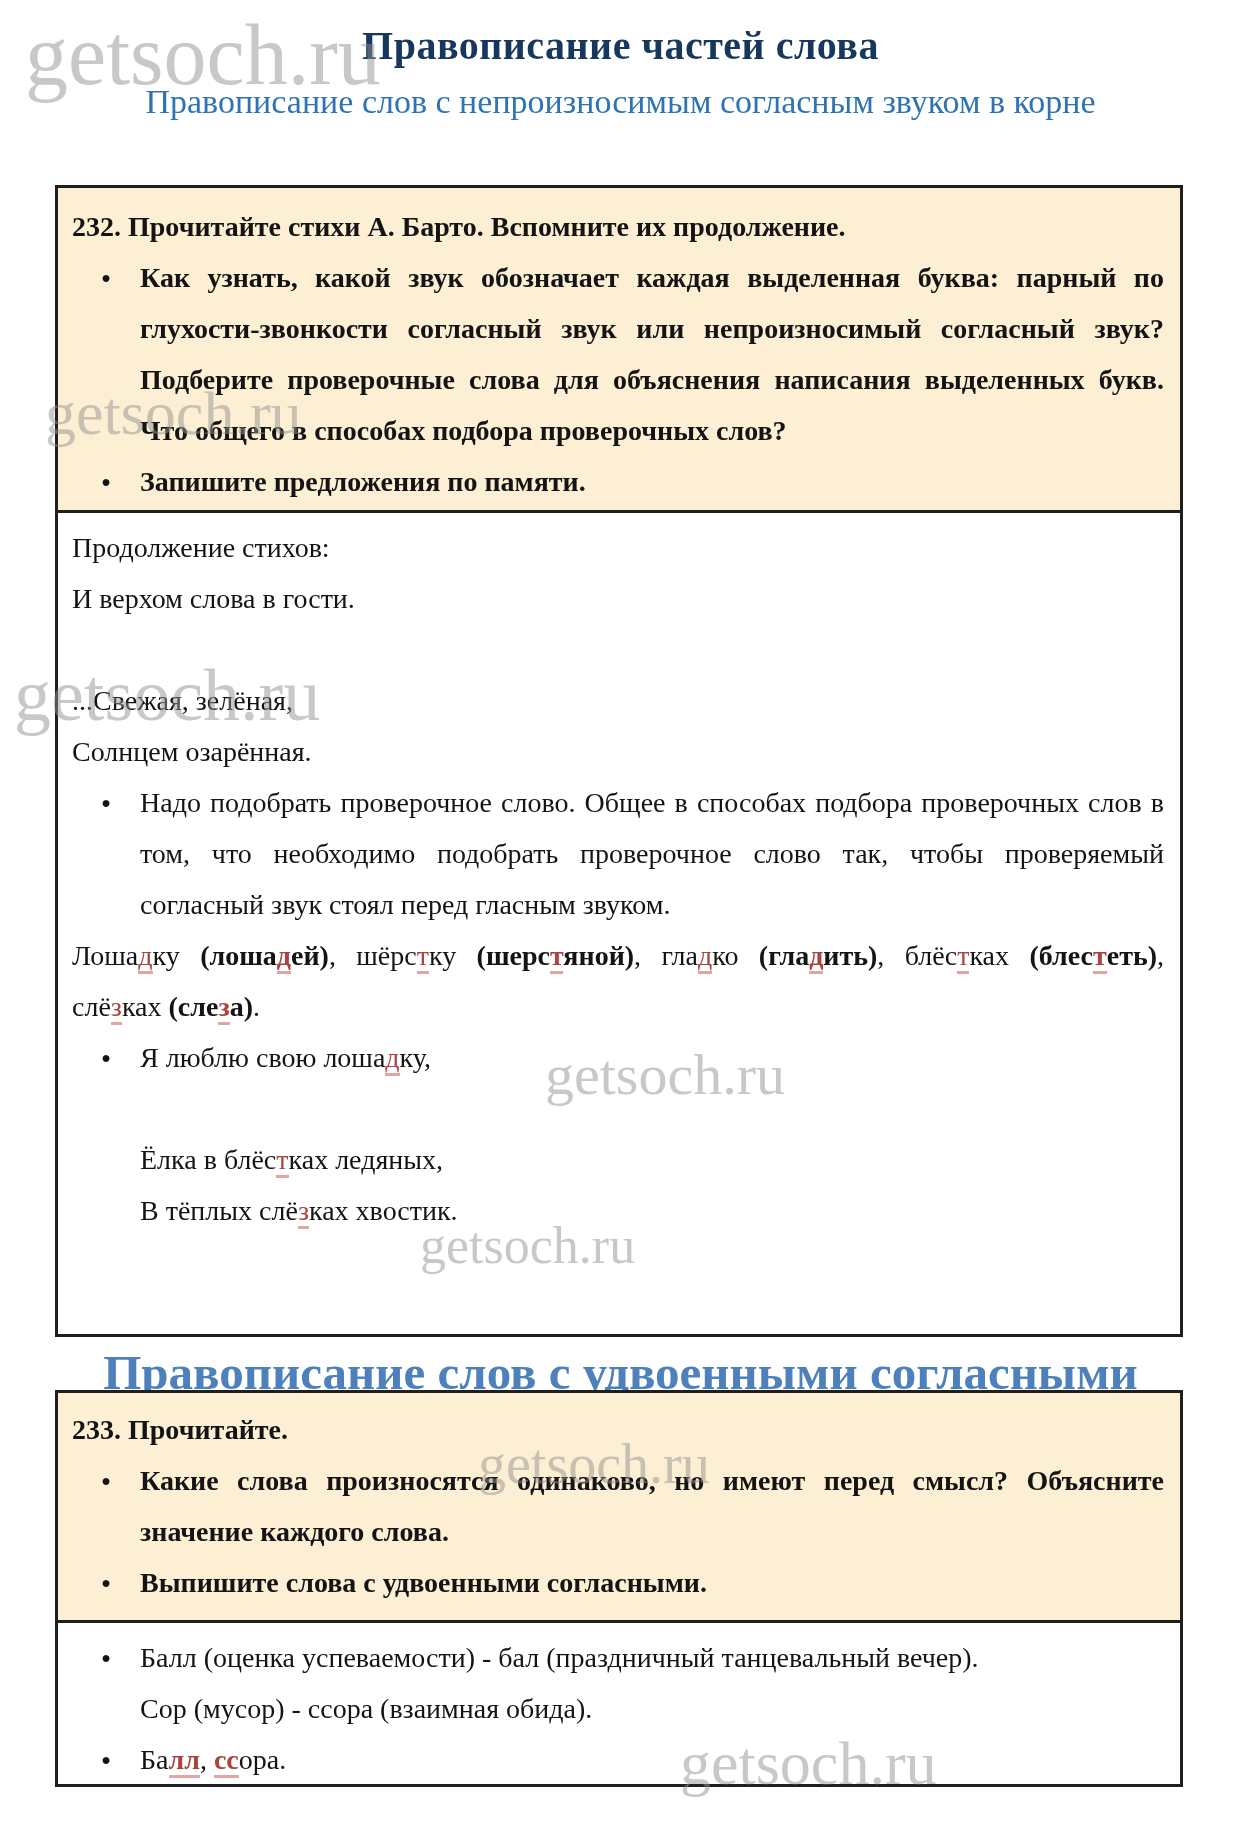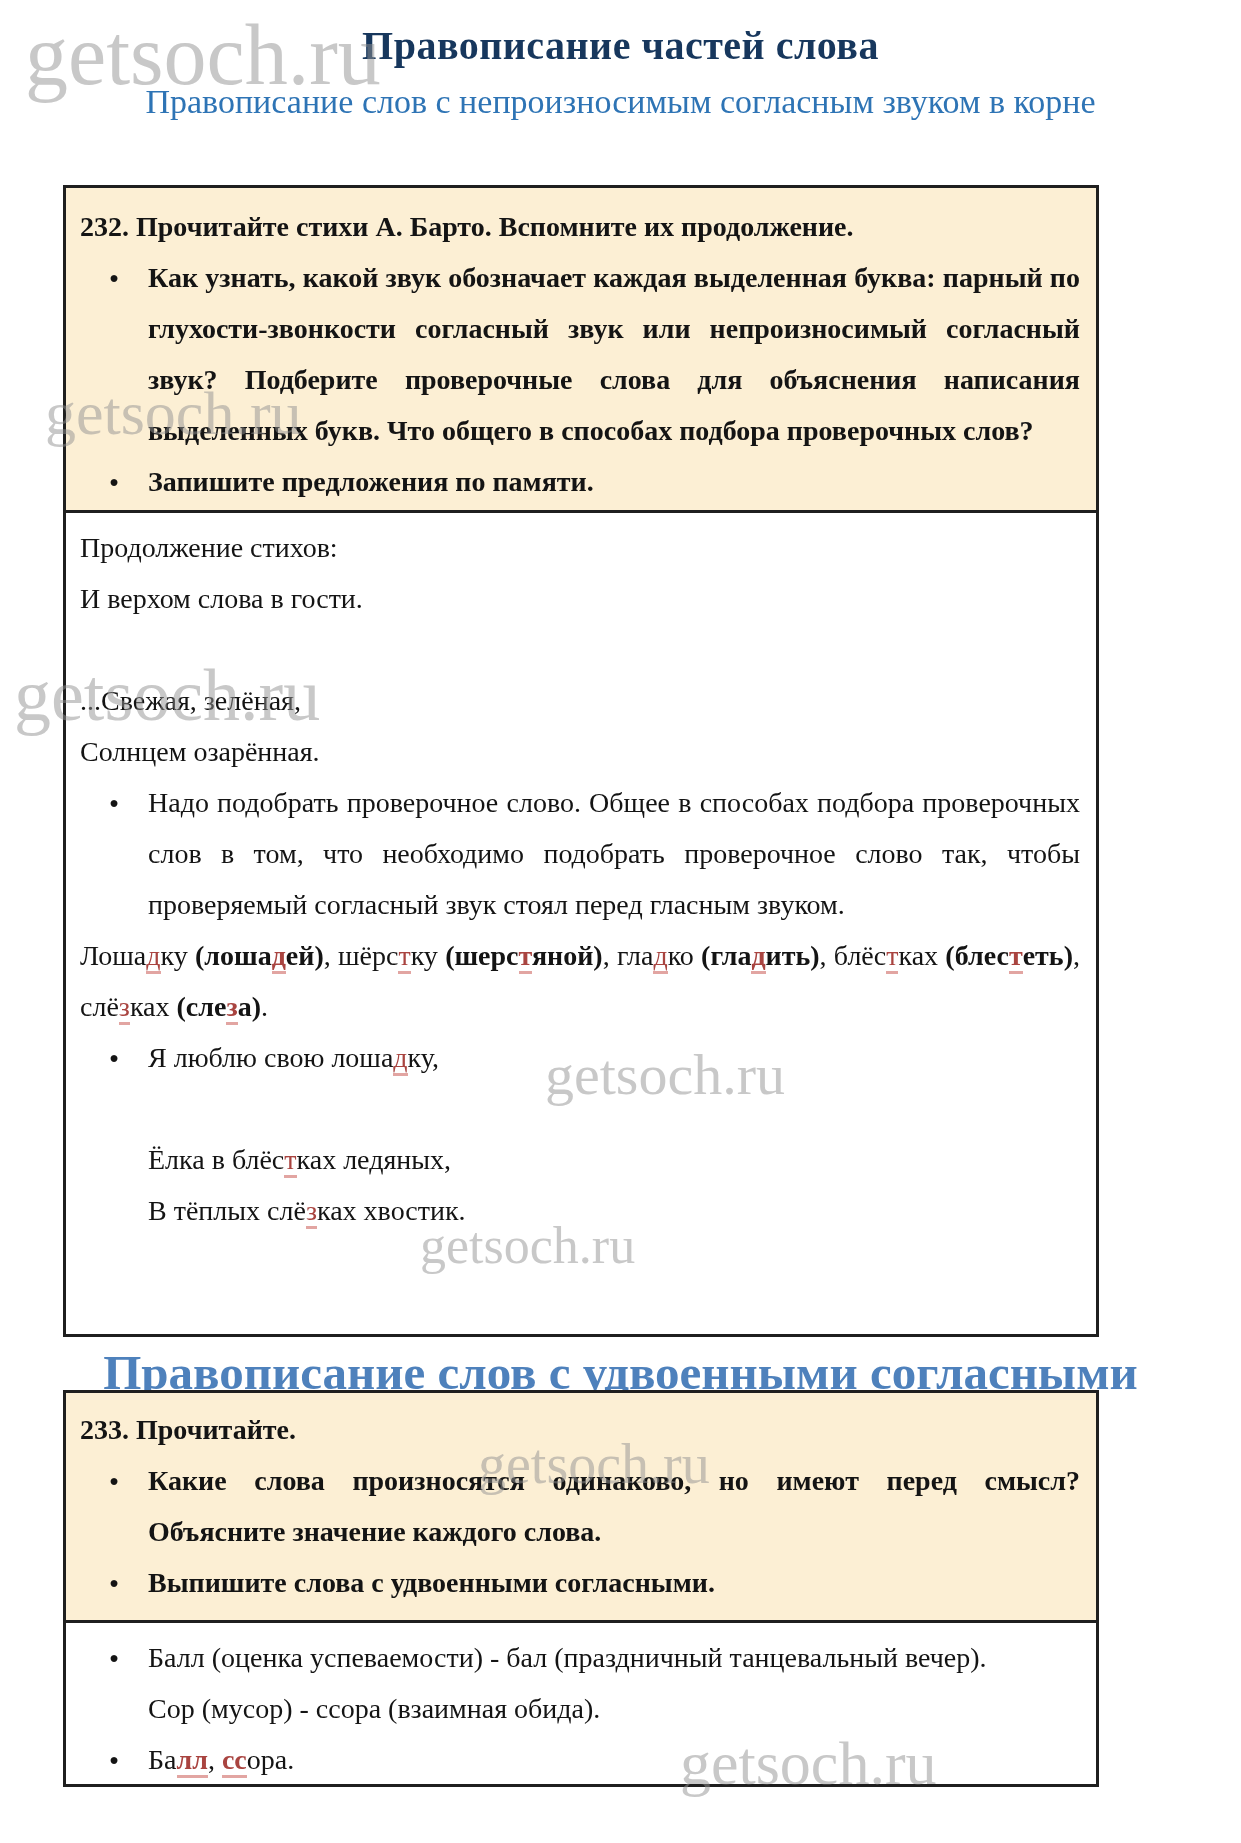--- a/index.html
+++ b/index.html
@@ -16,22 +16,22 @@
   .page-subtitle{
     position:absolute;top:79px;left:80px;width:1081px;text-align:center;
     font-size:34px;font-weight:normal;color:#2E74B5;line-height:46px;
   }
   .section-heading{
     position:absolute;top:1344px;left:0;width:100%;text-align:center;
     font-size:49px;font-weight:bold;color:#4E81BC;
   }
   
   .group{
-    position:absolute;left:55px;width:1036px;box-sizing:border-box;
-    border:3px solid #1f1f1f;background:#ffffff;margin-left:8px;
+    position:absolute;left:55px;width:1128px;box-sizing:border-box;
+    border:3px solid #1f1f1f;background:#ffffff;
   }
   #group1{top:185px;height:1152px}
   #group2{top:1390px;height:397px}
   .cream{
     background:#FCEFD4;border-bottom:3px solid #1f1f1f;
     box-sizing:border-box;font-weight:bold;overflow:hidden;
   }
   #task232{height:325px;padding:13px 16px 0 14px}
   #ans232{padding:9px 16px 0 14px;overflow:hidden}
   #task233{height:230px;padding:11px 16px 0 14px}

